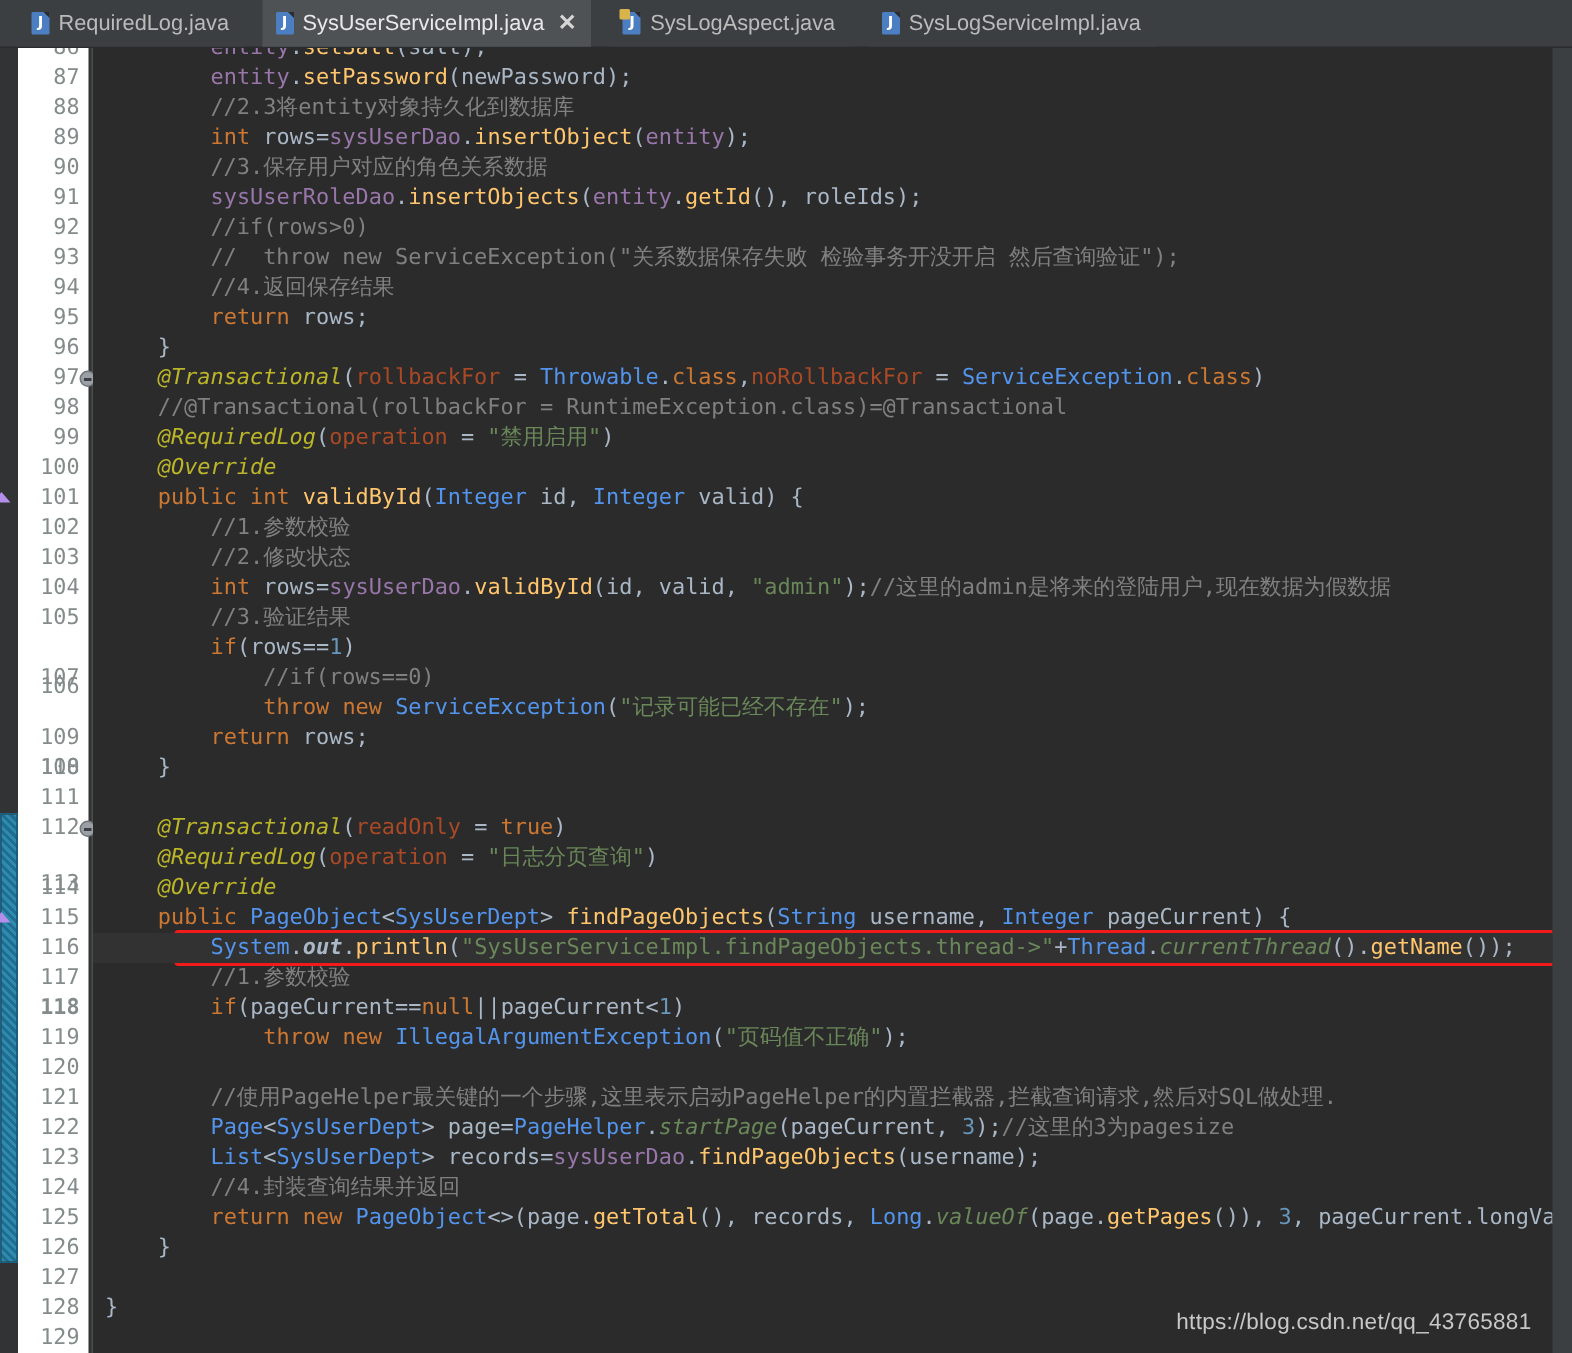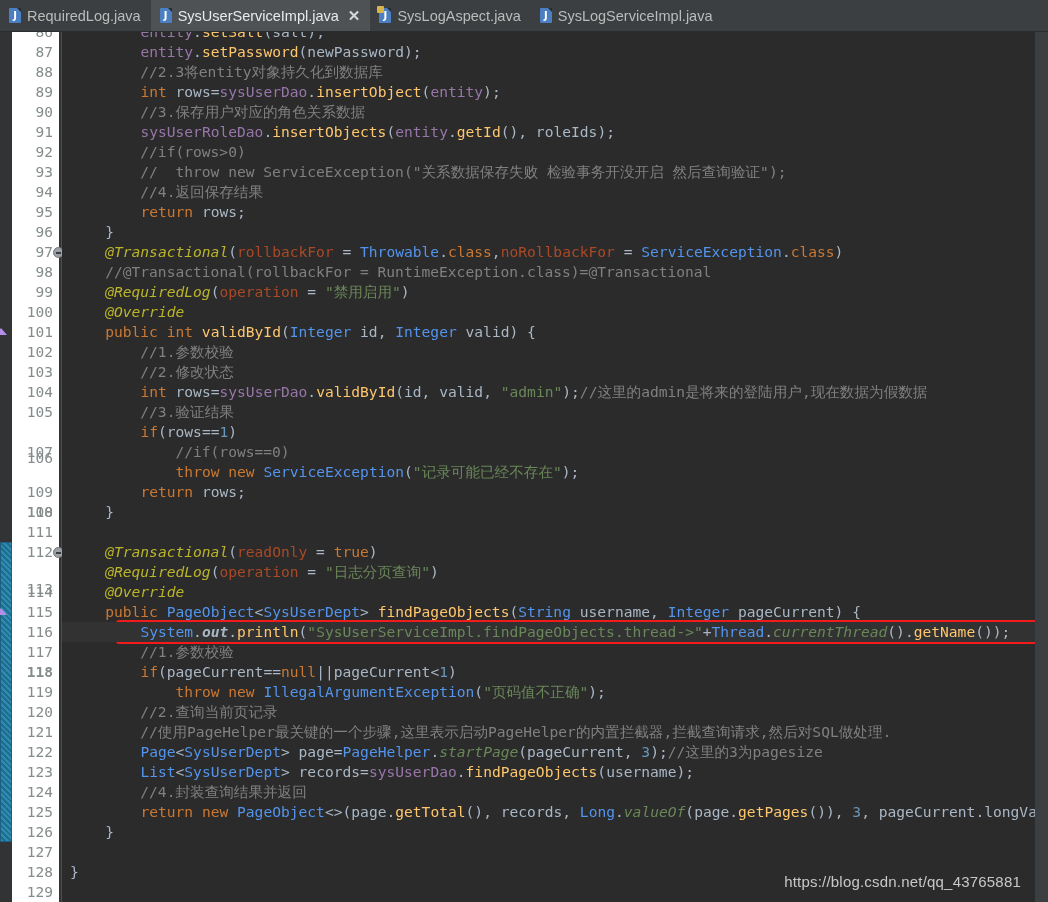--- a/index.html
+++ b/index.html
@@ -11,21 +11,21 @@
   .ide{width:1048px;height:902px;position:relative;background:#2b2b2b;display:flex;flex-direction:column;}
 
   
   .tabbar{
     height:31px;flex:0 0 31px;background:#3c3f41;display:flex;align-items:stretch;
     border-bottom:1px solid #292b2d;position:relative;
   }
   .tab{
     display:flex;align-items:center;gap:6px;padding:0 10px 0 9px;
     font-family:"Liberation Sans","DejaVu Sans",sans-serif;font-size:14.5px;
-    color:#bbbbbb;cursor:default;white-space:nowrap;position:relative;
+    color:#bbbbbb;cursor:default;white-space:nowrap;position:relative;margin-left:12px;
   }
   .tab.inactive{background:#3c3f41;}
   .tab.active{background:#4e5254;color:#e9e9e9;}
   .tab.active::after{
     content:"";position:absolute;left:0;right:0;bottom:0;height:2px;background:#4e5254;
   }
   .tab .close{
     font-family:"Liberation Sans",sans-serif;font-size:15px;color:#d6d6d6;
     margin-left:3px;font-weight:bold;line-height:1;
   }
@@ -243,21 +243,20 @@
         <div class="cline" style="position: absolute; top: 470px; left: 0px; right: 0px;"><span class="pln"> </span><span class="pln"> </span><span class="pln"> </span><span class="pln"> </span><span class="pln">}</span></div>
         <div class="cline" style="position: absolute; top: 490px; left: 0px; right: 0px;"></div>
         <div class="cline" style="position: absolute; top: 510px; left: 0px; right: 0px;"><span class="pln"> </span><span class="pln"> </span><span class="pln"> </span><span class="pln"> </span><span class="anno">@Transactional</span><span class="pln">(</span><span class="param">readOnly</span><span class="pln"> </span><span class="pln">=</span><span class="pln"> </span><span class="kw">true</span><span class="pln">)</span></div>
         <div class="cline" style="position: absolute; top: 530px; left: 0px; right: 0px;"><span class="pln"> </span><span class="pln"> </span><span class="pln"> </span><span class="pln"> </span><span class="anno">@RequiredLog</span><span class="pln">(</span><span class="param">operation</span><span class="pln"> </span><span class="pln">=</span><span class="pln"> </span><span class="str">"日志分页查询"</span><span class="pln">)</span></div>
         <div class="cline" style="position: absolute; top: 550px; left: 0px; right: 0px;"><span class="pln"> </span><span class="pln"> </span><span class="pln"> </span><span class="pln"> </span><span class="anno">@Override</span></div>
         <div class="cline" style="position: absolute; top: 570px; left: 0px; right: 0px;"><span class="pln"> </span><span class="pln"> </span><span class="pln"> </span><span class="pln"> </span><span class="kw">public</span><span class="pln"> </span><span class="cls">PageObject</span><span class="pln">&lt;</span><span class="cls">SysUserDept</span><span class="pln">&gt;</span><span class="pln"> </span><span class="fn">findPageObjects</span><span class="pln">(</span><span class="cls">String</span><span class="pln"> </span><span class="pln">username</span><span class="pln">,</span><span class="pln"> </span><span class="cls">Integer</span><span class="pln"> </span><span class="pln">pageCurrent</span><span class="pln">)</span><span class="pln"> </span><span class="pln">{</span></div>
         <div class="cline caret" style="position: absolute; top: 590px; left: 0px; right: 0px;"><span class="pln"> </span><span class="pln"> </span><span class="pln"> </span><span class="pln"> </span><span class="pln"> </span><span class="pln"> </span><span class="pln"> </span><span class="pln"> </span><span class="cls">System</span><span class="pln">.</span><span class="statb">out</span><span class="pln">.</span><span class="fn">println</span><span class="pln">(</span><span class="str">"SysUserServiceImpl.findPageObjects.thread-&gt;"</span><span class="pln">+</span><span class="cls">Thread</span><span class="pln">.</span><span class="statm">currentThread</span><span class="pln">(</span><span class="pln">)</span><span class="pln">.</span><span class="fn">getName</span><span class="pln">(</span><span class="pln">)</span><span class="pln">)</span><span class="pln">;</span></div>
         <div class="cline" style="position: absolute; top: 610px; left: 0px; right: 0px;">        <span class="cmt">//1.参数校验</span></div>
         <div class="cline" style="position: absolute; top: 630px; left: 0px; right: 0px;"><span class="pln"> </span><span class="pln"> </span><span class="pln"> </span><span class="pln"> </span><span class="pln"> </span><span class="pln"> </span><span class="pln"> </span><span class="pln"> </span><span class="kw">if</span><span class="pln">(</span><span class="pln">pageCurrent</span><span class="pln">=</span><span class="pln">=</span><span class="kw">null</span><span class="pln">|</span><span class="pln">|</span><span class="pln">pageCurrent</span><span class="pln">&lt;</span><span class="num">1</span><span class="pln">)</span></div>
         <div class="cline" style="position: absolute; top: 650px; left: 0px; right: 0px;"><span class="pln"> </span><span class="pln"> </span><span class="pln"> </span><span class="pln"> </span><span class="pln"> </span><span class="pln"> </span><span class="pln"> </span><span class="pln"> </span><span class="pln"> </span><span class="pln"> </span><span class="pln"> </span><span class="pln"> </span><span class="kw">throw</span><span class="pln"> </span><span class="kw">new</span><span class="pln"> </span><span class="cls">IllegalArgumentException</span><span class="pln">(</span><span class="str">"页码值不正确"</span><span class="pln">)</span><span class="pln">;</span></div>
-        <div class="cline" style="position: absolute; top: 670px; left: 0px; right: 0px;">        <span class="cmt">//2.查询当前页记录</span></div>
         <div class="cline" style="position: absolute; top: 690px; left: 0px; right: 0px;">        <span class="cmt">//使用PageHelper最关键的一个步骤,这里表示启动PageHelper的内置拦截器,拦截查询请求,然后对SQL做处理.</span></div>
         <div class="cline" style="position: absolute; top: 710px; left: 0px; right: 0px;"><span class="pln"> </span><span class="pln"> </span><span class="pln"> </span><span class="pln"> </span><span class="pln"> </span><span class="pln"> </span><span class="pln"> </span><span class="pln"> </span><span class="cls">Page</span><span class="pln">&lt;</span><span class="cls">SysUserDept</span><span class="pln">&gt;</span><span class="pln"> </span><span class="pln">page</span><span class="pln">=</span><span class="cls">PageHelper</span><span class="pln">.</span><span class="statm">startPage</span><span class="pln">(</span><span class="pln">pageCurrent</span><span class="pln">,</span><span class="pln"> </span><span class="num">3</span><span class="pln">)</span><span class="pln">;</span><span class="cmt">//这里的3为pagesize</span></div>
         <div class="cline" style="position: absolute; top: 730px; left: 0px; right: 0px;"><span class="pln"> </span><span class="pln"> </span><span class="pln"> </span><span class="pln"> </span><span class="pln"> </span><span class="pln"> </span><span class="pln"> </span><span class="pln"> </span><span class="cls">List</span><span class="pln">&lt;</span><span class="cls">SysUserDept</span><span class="pln">&gt;</span><span class="pln"> </span><span class="pln">records</span><span class="pln">=</span><span class="fld">sysUserDao</span><span class="pln">.</span><span class="fn">findPageObjects</span><span class="pln">(</span><span class="pln">username</span><span class="pln">)</span><span class="pln">;</span></div>
         <div class="cline" style="position: absolute; top: 750px; left: 0px; right: 0px;">        <span class="cmt">//4.封装查询结果并返回</span></div>
         <div class="cline" style="position: absolute; top: 770px; left: 0px; right: 0px;"><span class="pln"> </span><span class="pln"> </span><span class="pln"> </span><span class="pln"> </span><span class="pln"> </span><span class="pln"> </span><span class="pln"> </span><span class="pln"> </span><span class="kw">return</span><span class="pln"> </span><span class="kw">new</span><span class="pln"> </span><span class="cls">PageObject</span><span class="pln">&lt;</span><span class="pln">&gt;</span><span class="pln">(</span><span class="pln">page</span><span class="pln">.</span><span class="fn">getTotal</span><span class="pln">(</span><span class="pln">)</span><span class="pln">,</span><span class="pln"> </span><span class="pln">records</span><span class="pln">,</span><span class="pln"> </span><span class="cls">Long</span><span class="pln">.</span><span class="statm">valueOf</span><span class="pln">(</span><span class="pln">page</span><span class="pln">.</span><span class="fn">getPages</span><span class="pln">(</span><span class="pln">)</span><span class="pln">)</span><span class="pln">,</span><span class="pln"> </span><span class="num">3</span><span class="pln">,</span><span class="pln"> </span><span class="pln">pageCurrent</span><span class="pln">.</span><span class="pln">longValu</span></div>
         <div class="cline" style="position: absolute; top: 790px; left: 0px; right: 0px;"><span class="pln"> </span><span class="pln"> </span><span class="pln"> </span><span class="pln"> </span><span class="pln">}</span></div>
         <div class="cline" style="position: absolute; top: 810px; left: 0px; right: 0px;"></div>
         <div class="cline" style="position: absolute; top: 830px; left: 0px; right: 0px;"><span class="pln">}</span></div>
         <div class="cline" style="position: absolute; top: 850px; left: 0px; right: 0px;"></div>
       </div>

